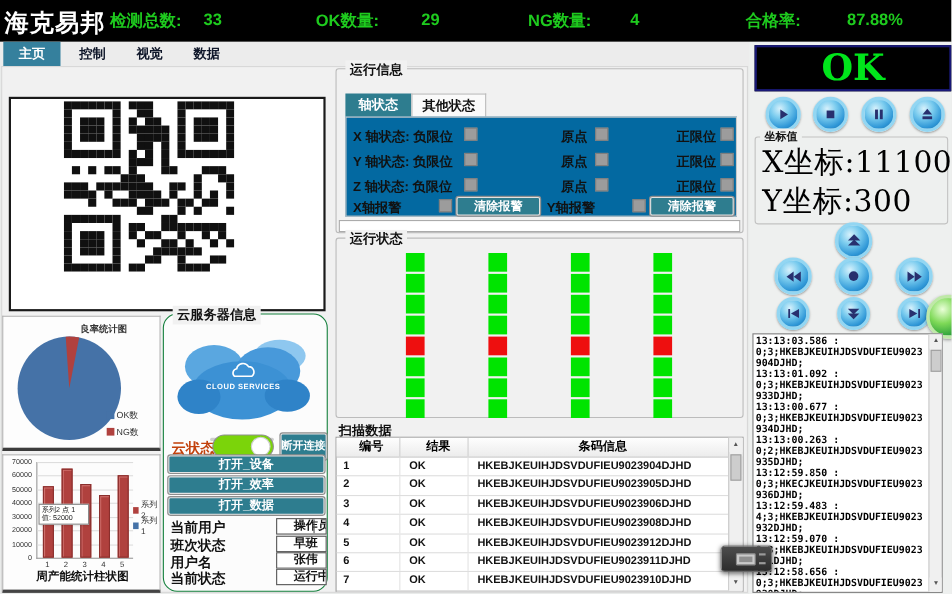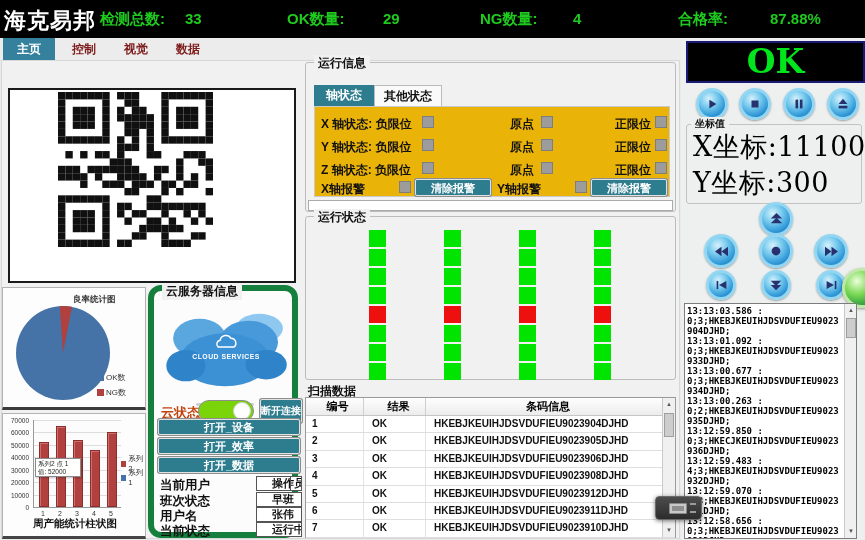--- a/index.html
+++ b/index.html
@@ -6,21 +6,21 @@
   html,body { width:865px; height:540px; overflow:hidden; }
   body { position:relative; background:#e9ebea; font-family:"Liberation Sans","DejaVu Sans",sans-serif; }
 
   
   .topbar { position:absolute; left:0; top:0; width:865px; height:38px; background:#000; }
   .logo { position:absolute; left:4px; top:6px; font-size:22px; font-weight:bold; color:#fff; letter-spacing:1px; }
   .stat-label, .stat-value { position:absolute; top:10px; color:#1ecb1e; font-weight:bold; font-size:15px; }
 
   
   .tabstrip { position:absolute; left:0; top:38px; width:681px; height:22px; background:#ececec; }
-  .tab { position:absolute; top:0; height:22px; line-height:22px; text-align:center; font-size:12px; font-weight:bold; color:#7f1d1d; width:52px; cursor:default; }
+  .tab { position:absolute; top:0; height:22px; line-height:22px; text-align:center; font-size:12px; font-weight:bold; color:#0f172a; width:52px; cursor:default; }
   .tab.sel { background:#35809d; color:#fff; }
 
   
   .content { position:absolute; left:1px; top:60px; width:679px; height:479px; background:#f1f1f1; border:1px solid #d8d8d8; }
 
   
   .gbox { position:absolute; border:1px solid #bcbcbc; border-radius:3px; }
   .gbox-label { position:absolute; top:-8px; left:8px; background:#f1f1f1; padding:0 4px; font-size:12px; font-weight:bold; color:#111; }
 
   
@@ -37,40 +37,40 @@
   .bar-panel { position:absolute; left:2px; top:413px; width:144px; height:126px; background:#fdfdfd; border:1px solid #b3b3b3; border-bottom:3px solid #444; }
   .bar-plot { position:absolute; left:30px; top:6px; width:88px; height:88px; border-left:1px solid #999; border-bottom:1px solid #999; background:#fcfcfc; }
   .gridline { position:absolute; left:0; width:100%; height:1px; background:#ddd; }
   .bar { position:absolute; bottom:0; width:10px; background:#b0413e; border:1px solid #8a2f2d; box-shadow:inset 1px 1px 0 #cf6f6c; }
   .ytick { position:absolute; right:116px; width:26px; text-align:right; font-size:6.5px; color:#333; }
   .xtick { position:absolute; top:96px; width:10px; text-align:center; font-size:7px; color:#333; }
   .bar-title { position:absolute; left:0; top:103px; width:144px; text-align:center; font-size:10.5px; font-weight:bold; color:#111; }
   .tooltip { position:absolute; left:32px; top:44px; width:46px; height:19px; background:#fffffe; border:1px solid #8a8a8a; box-shadow:1px 1px 2px rgba(0,0,0,.25); font-size:6.5px; color:#222; padding:1px 2px; line-height:8px; }
 
   
-  .cloud-panel { position:absolute; left:148px; top:285px; width:150px; height:253px; background:#fcfcfc; border:6px solid #15803d; border-radius:13px; }
+  .cloud-panel { position:absolute; left:148px; top:285px; width:150px; height:253px; background:#fcfcfc; border:1px solid #15803d; border-radius:13px; }
   .cloud-panel .gbox-label { background:#f1f1f1; }
   .cloud-svg { position:absolute; left:10px; top:12px; width:128px; height:96px; }
   .cloud-line { position:absolute; left:42px; top:112px; width:58px; height:3px; background:#cfcfcf; border-radius:2px; }
   .cloud-status-label { position:absolute; left:7px; top:113px; font-size:13px; font-weight:bold; color:#c2410c; }
   .toggle { position:absolute; left:44px; top:109px; width:56px; height:22px; background:#7bd40a; border:1px solid #8e8e8e; border-radius:11px; }
   .toggle-knob { position:absolute; right:2px; top:1px; width:18px; height:18px; background:#fff; border:1px solid #cfcfcf; border-radius:50%; }
   .btn-teal { background:#2e7d8f; color:#fff; font-weight:bold; text-align:center; border:1px solid #e2e2e2; box-shadow:0 0 0 1px #8d8d8d; border-radius:2px; cursor:default; }
   .disconnect { position:absolute; left:106px; top:108px; width:42px; height:24px; font-size:10px; line-height:22px; }
   .open-btn { position:absolute; left:4px; width:142px; height:16px; font-size:11px; line-height:15px; }
   .field-label { position:absolute; left:6px; font-size:12.5px; font-weight:bold; color:#111; }
   .field-box { position:absolute; left:102px; width:46px; height:15px; background:#fff; border:1px solid #555; font-size:11px; font-weight:bold; color:#111; padding:0 15px; line-height:13px; overflow:hidden; white-space:nowrap; }
   .combo-split { position:absolute; right:10px; top:0; width:1px; height:100%; background:#555; }
 
   
   .runinfo { left:305px; top:62px; width:371px; height:150px; }
   .inner-tab { position:absolute; top:22px; height:21px; line-height:21px; text-align:center; font-size:12px; font-weight:bold; }
   .inner-tab.sel { background:#2e7d8f; color:#fff; }
   .inner-tab.unsel { background:#fafafa; color:#111; border:1px solid #bbb; border-bottom:none; }
-  .axis-content { position:absolute; left:8px; top:43px; width:356px; height:91px; background:#eab308; border:1px solid #c9c9c9; }
+  .axis-content { position:absolute; left:8px; top:43px; width:356px; height:91px; background:#0369a1; border:1px solid #c9c9c9; }
   .axis-text { position:absolute; font-size:12px; font-weight:bold; color:#111; }
   .ind-sq { position:absolute; width:12px; height:12px; background:#9c9c9c; border:1px solid #7e7e7e; }
   .clear-btn { position:absolute; width:76px; height:17px; font-size:11px; line-height:16px; }
 
   
   .runstatus { left:305px; top:216px; width:371px; height:164px; }
   .sq-col { position:absolute; top:13px; }
   .sq { width:17px; height:17px; margin-bottom:2px; }
   .sq-green { background:#00e400; }
   .sq-red { background:#ee0f0f; }

